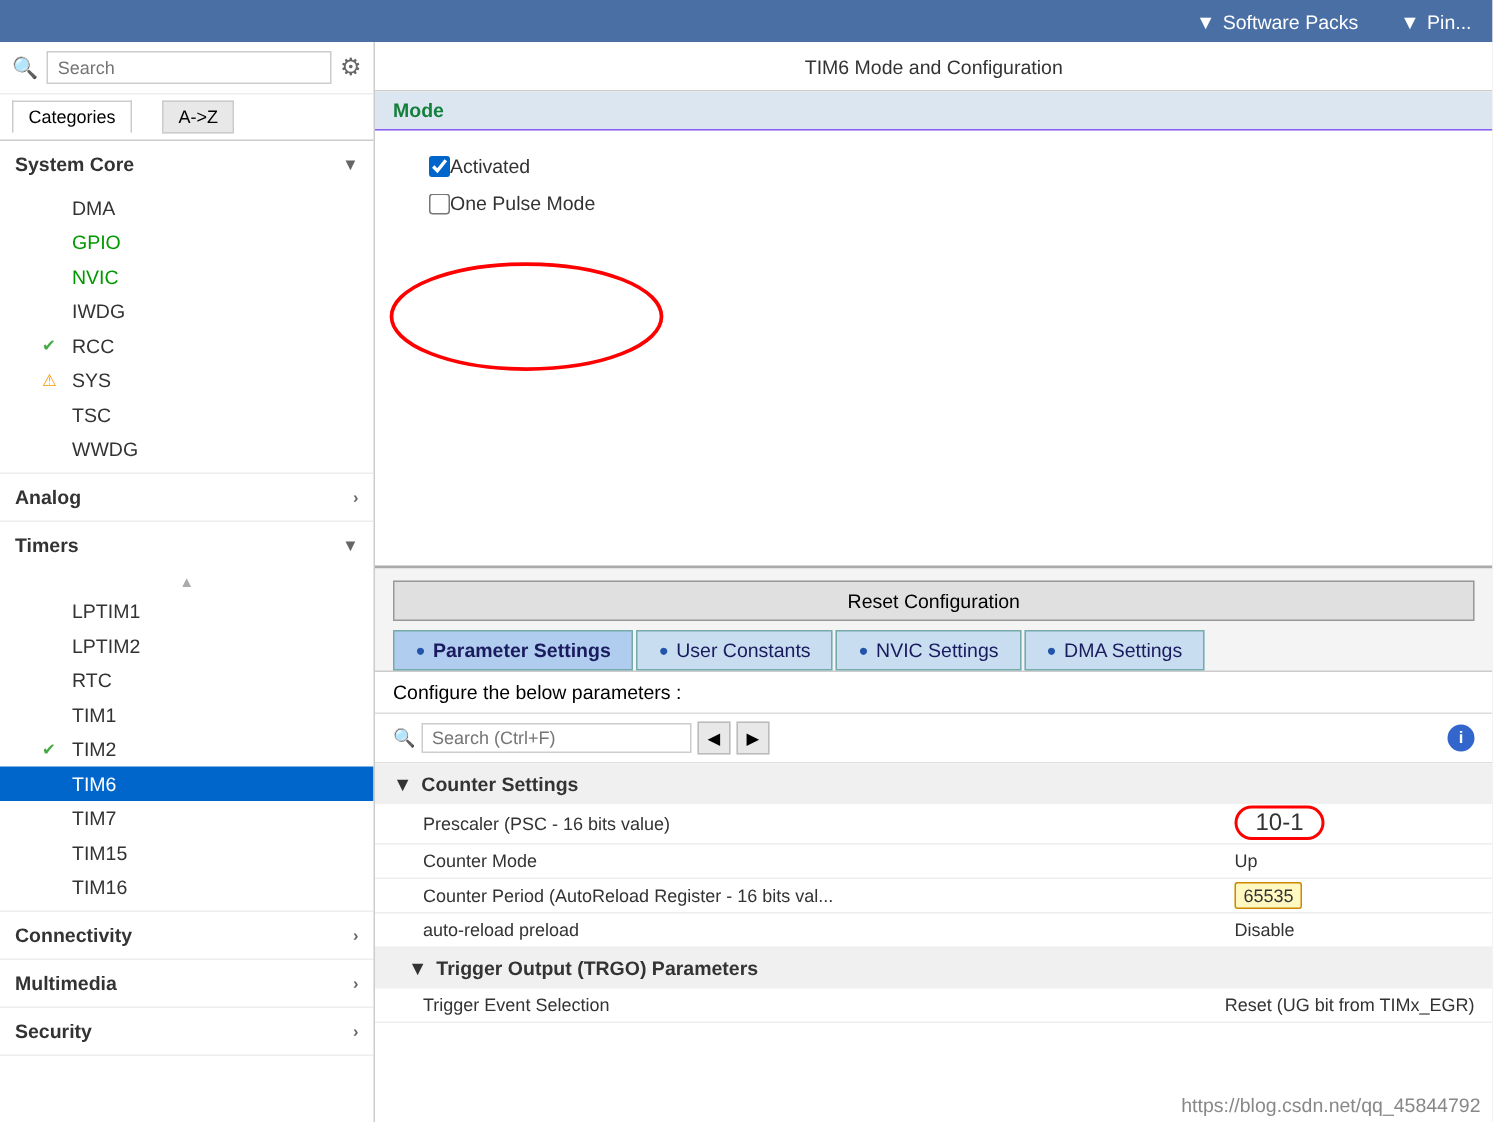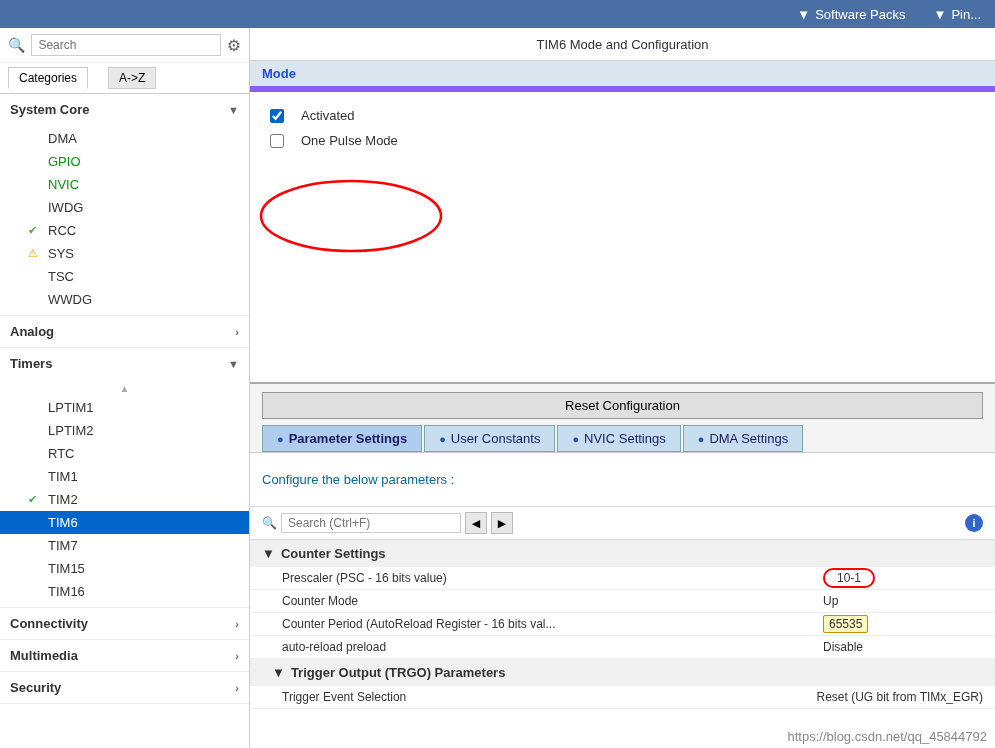--- a/index.html
+++ b/index.html
@@ -136,33 +136,34 @@
     
     .mode-section {
       background: #fff;
       margin: 0;
       border-bottom: 2px solid #aaa;
     }
     .section-header-bar {
       background: #dce6f0;
       padding: 5px 12px;
       font-weight: 600;
-      color: #1d4ed8;
-      border-bottom: 6px solid #8b5cf6;
+      color: #15803d;
+      border-bottom: 1px solid #8b5cf6;
     }
     .mode-body {
       padding: 16px 20px;
       min-height: 290px;
       position: relative;
     }
     .mode-row {
       display: flex;
       align-items: center;
-      gap: 17px;
+      gap: 0;
       margin-bottom: 10px;
+      margin-left: 16px;
     }
     .mode-checkbox {
       width: 14px;
       height: 14px;
       accent-color: #0066cc;
     }
     .mode-label {
       font-size: 13px;
       color: #333;
     }
@@ -203,23 +204,23 @@
       gap: 5px;
       color: #1a1a5e;
     }
     .config-tab.active {
       background: #b0ccee;
       font-weight: 600;
     }
     .config-tab-icon { color: #2255aa; font-size: 11px; }
 
     .configure-label {
-      padding: 19px 12px;
+      padding: 6px 12px;
       font-size: 13px;
-      color: #0369a1;
+      color: #000000;
       border-bottom: 1px solid #ddd;
       background: #fff;
     }
 
     .search-row {
       display: flex;
       align-items: center;
       padding: 5px 12px;
       gap: 4px;
       background: #fff;
@@ -297,21 +298,21 @@
       background: #fff8c0;
       border: 1px solid #cc8800;
       padding: 1px 5px;
       font-size: 12px;
       border-radius: 2px;
     }
     .param-value-circled {
       border: 2px solid red;
       border-radius: 12px;
       padding: 1px 12px;
-      font-size: 12px;
+      font-size: 16px;
     }
 
     .watermark {
       position: absolute;
       bottom: 4px;
       right: 8px;
       color: #888;
       font-size: 11px;
     }
 

